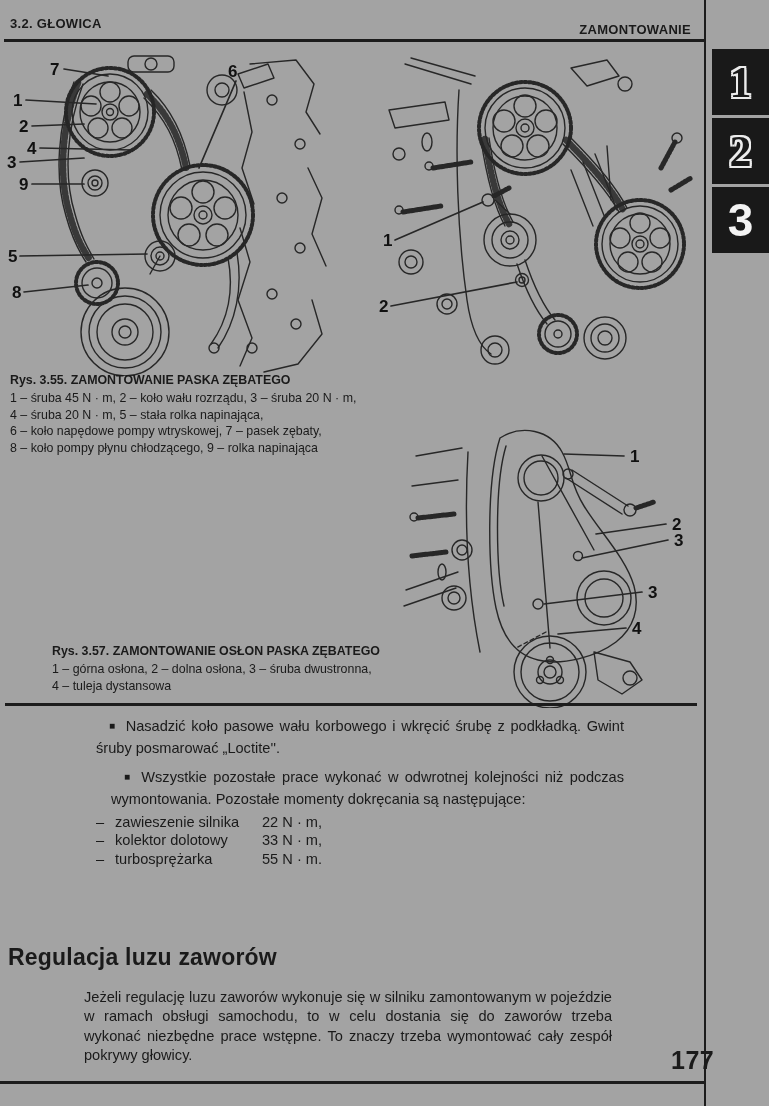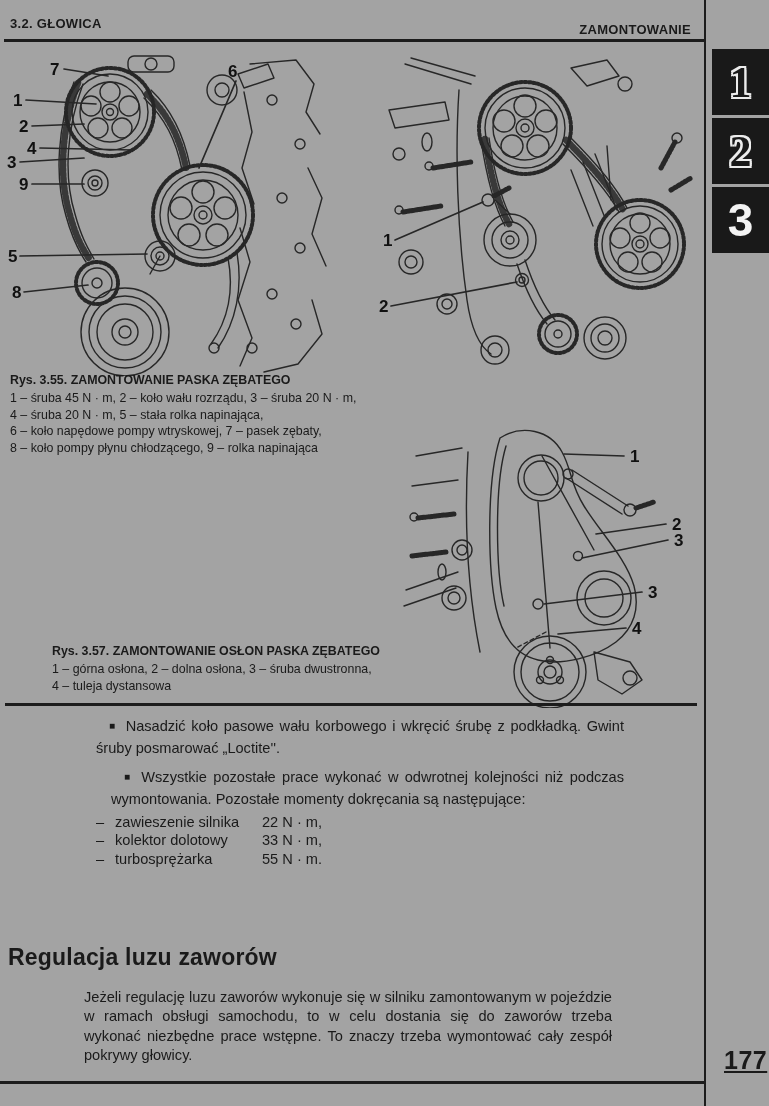--- a/index.html
+++ b/index.html
@@ -370,15 +370,15 @@
         <span>turbosprężarka</span>
         <span>55 N · m.</span>
       </div>
     </div>
   </div>
 
   <div class="abs section-heading" style="left:8px; top:944px;">Regulacja luzu zaworów</div>
   <div class="abs parablock" style="left:84px; top:988px; width:528px;">Jeżeli regulację luzu zaworów wykonuje się w silniku zamontowanym w pojeździe w ramach obsługi samochodu, to w celu dostania się do zaworów trzeba wykonać niezbędne prace wstępne. To znaczy trzeba wymontować cały zespół pokrywy głowicy.</div>
 
   <div class="rule" style="left:0; top:1081px; width:704px; height:3px;"></div>
-  <div class="abs page-number" style="left:724px; top:1046px;text-decoration:underline;">177</div>
+  <div class="abs page-number" style="left:671px; top:1046px;">177</div>
 
 </div>
 
 </body></html>

